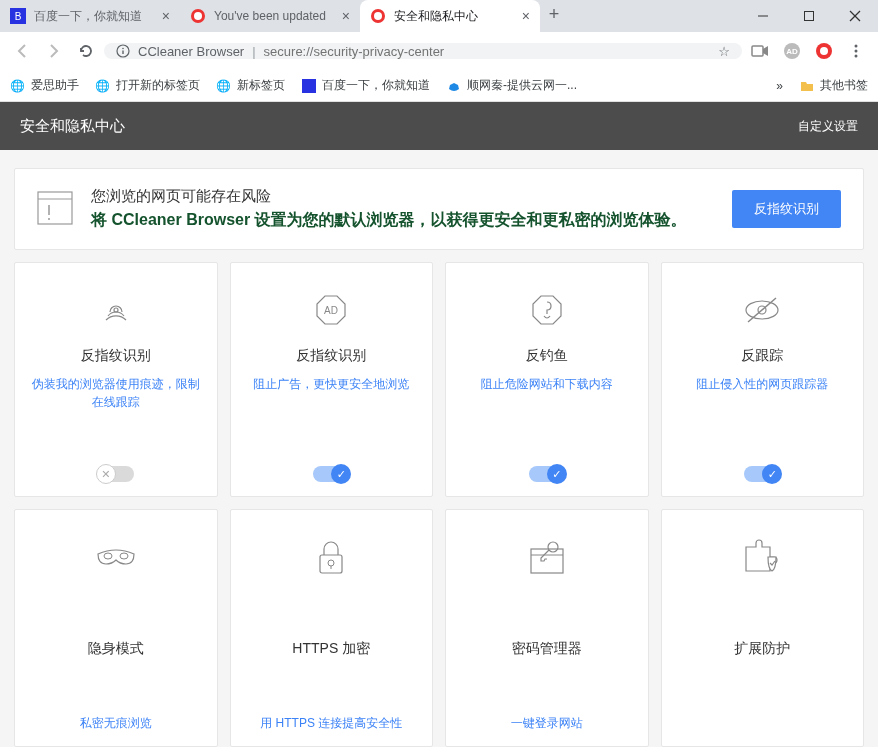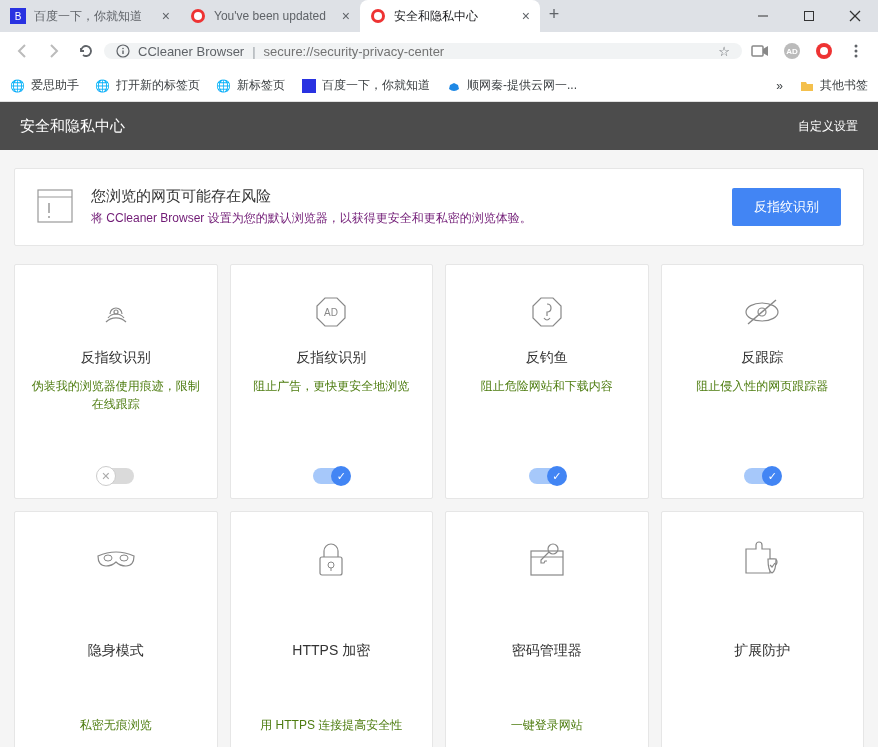--- a/index.html
+++ b/index.html
@@ -36,33 +36,33 @@
 .bookmarks .spacer { flex: 1; }
 
 
 .content-header { height: 48px; background: #4c4c4c; color: #fff; display: flex; align-items: center; padding: 0 20px; font-size: 15px; }
 .content-header .right { margin-left: auto; font-size: 12px; }
 
 
 .content { background: #f5f5f5; padding: 18px 14px; height: calc(747px - 32px - 38px - 32px - 48px); overflow: hidden; }
 
 
-.banner { background: #fff; border: 1px solid #e6e6e6; border-radius: 2px; padding: 18px 22px; display: flex; align-items: center; margin-bottom: 18px; }
+.banner { background: #fff; border: 1px solid #e6e6e6; border-radius: 2px; padding: 18px 22px; display: flex; align-items: center; margin-bottom: 12px; }
 .banner-icon { width: 36px; height: 36px; margin-right: 18px; flex-shrink: 0; }
 .banner-text .banner-title { font-size: 15px; color: #333; margin-bottom: 4px; }
-.banner-text .banner-desc { font-size: 12px; color: #701a75; }
+.banner-text .banner-desc { font-size: 16px; color: #14532d; font-weight: bold; }
 .banner-btn { margin-left: auto; background: #4285f4; color: #fff; padding: 10px 22px; font-size: 13px; border-radius: 2px; cursor: pointer; }
 
 
 .grid { display: grid; grid-template-columns: repeat(4, 1fr); gap: 12px; }
 .card { background: #fff; border: 1px solid #e6e6e6; border-radius: 2px; padding: 24px 12px 14px; display: flex; flex-direction: column; align-items: center; text-align: center; min-height: 235px; }
 .card.short { min-height: 160px; gap: 46px; }
 .card-icon { width: 60px; height: 46px; display: flex; align-items: center; justify-content: center; margin-bottom: 14px; }
 .card-title { font-size: 14px; color: #333; margin-bottom: 10px; }
-.card-desc { font-size: 12px; color: #4d7c0f; line-height: 1.5; flex: 1; }
+.card-desc { font-size: 12px; color: #3b82f6; line-height: 1.5; flex: 1; }
 .toggle { width: 36px; height: 16px; border-radius: 8px; position: relative; margin-top: 12px; }
 .toggle.on { background: #a6c8fa; }
 .toggle.off { background: #dadada; }
 .toggle .knob { position: absolute; width: 20px; height: 20px; border-radius: 50%; top: -2px; display: flex; align-items: center; justify-content: center; font-size: 11px; }
 .toggle.on .knob { right: -2px; background: #4285f4; color: #fff; }
 .toggle.off .knob { left: -2px; background: #fff; border: 1px solid #ccc; color: #aaa; }
 
 svg { display: block; }
 </style>
 </head>

